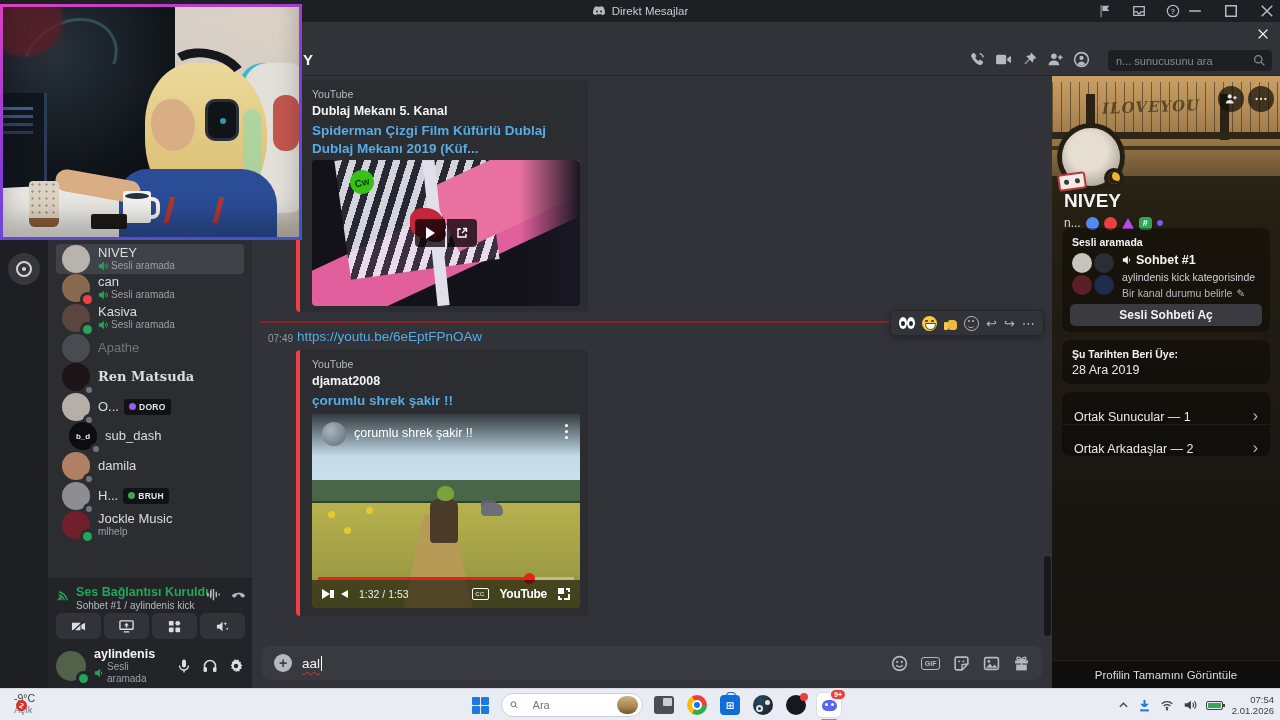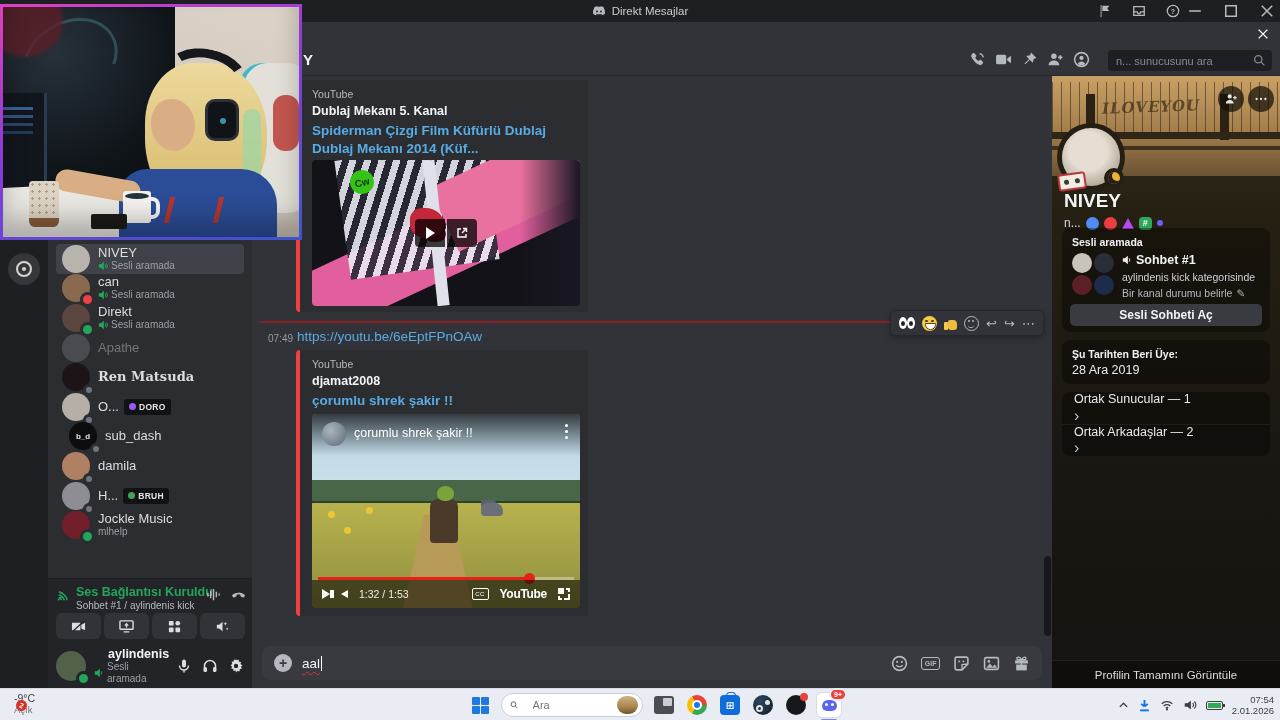--- a/index.html
+++ b/index.html
@@ -54,21 +54,21 @@
   .vp-sub { color:#b5bac1; font-size:10px; margin-top:1px; }
   .vp-sig { position:absolute; left:8px; top:9px; color:#23a55a; }
   .vp-right { position:absolute; right:6px; top:8px; display:flex; gap:10px; color:#b5bac1; }
   .vp-btns { position:absolute; left:8px; top:34px; display:flex; gap:3px; }
   .vp-btn { width:45px; height:26px; background:#313338; border-radius:6px; display:flex; align-items:center; justify-content:center; color:#dbdee1; }
 
   
   #user-bar { position:absolute; left:0; top:598px; width:204px; height:44px; background:#232428; display:flex; align-items:center; padding:0 8px; gap:8px; }
   .ub-av { width:30px; height:30px; border-radius:50%; background:#53604a; position:relative; flex:none; }
   .ub-texts { display:flex; flex-direction:column; min-width:0; }
-  .ub-name { font-size:12.5px; font-weight:bold; color:#f2f3f5; line-height:14px;margin-left:14px; }
+  .ub-name { font-size:12.5px; font-weight:bold; color:#f2f3f5; line-height:14px; }
   .ub-icons { margin-left:auto; display:flex; gap:10px; color:#dbdee1; }
 
   
   #chat-header { left:252px; top:46px; width:1028px; height:30px; background:#313338; border-bottom:1px solid #26272b; z-index:5; }
   .ch-title { position:absolute; left:51px; top:5px; color:#f2f3f5; font-weight:bold; font-size:15px; }
   .ch-icons { position:absolute; right:190px; top:5px; display:flex; gap:9px; color:#b5bac1; }
   .ch-search { position:absolute; right:8px; top:4px; width:164px; height:21px; background:#1e1f22; border:none; border-radius:4px; color:#dbdee1; font-size:11px; padding:0 24px 0 8px; }
   .ch-search::placeholder { color:#87898c; }
   .ch-mag { position:absolute; right:14px; top:8px; color:#87898c; }
 
@@ -181,21 +181,21 @@
   .pc-grid { position:absolute; left:10px; top:25px; width:42px; display:flex; flex-wrap:wrap; gap:2px; }
   .pc-grid span { width:20px; height:20px; border-radius:50%; }
   .pc-ch { position:absolute; left:60px; top:25px; color:#f2f3f5; font-size:12.5px; font-weight:bold; display:flex; align-items:center; gap:4px; }
   .pc-cat { position:absolute; left:60px; top:43px; color:#cfd3d8; font-size:10.5px; }
   .pc-hint { position:absolute; left:60px; top:59px; color:#b5bac1; font-size:10.5px; display:flex; gap:4px; align-items:center; }
   .pc-join { position:absolute; left:8px; top:76px; width:192px; height:22px; background:#3a3b41; border-radius:5px; color:#f2f3f5; font-size:12px; font-weight:bold; display:flex; align-items:center; justify-content:center; }
   #pcard-member { top:264px; height:44px; }
   .pm-label { position:absolute; left:10px; top:8px; color:#f2f3f5; font-size:10.5px; font-weight:bold; }
   .pm-value { position:absolute; left:10px; top:23px; color:#e8eaed; font-size:12.5px; }
   #pcard-mutual { top:316px; height:64px; }
-  .mut-row { height:32px; display:flex; align-items:flex-start; justify-content:space-between; padding:0 12px; color:#e8eaed; font-size:12.5px;flex-direction:column; }
+  .mut-row { height:32px; display:flex; align-items:flex-end; justify-content:space-between; padding:0 12px; color:#e8eaed; font-size:12.5px; }
   .mut-row + .mut-row { border-top:1px solid rgba(255,255,255,.06); }
   .chev { color:#b5bac1; font-size:16px; line-height:1; }
   #p-footer { position:absolute; left:0; bottom:0; width:228px; height:28px; border-top:1px solid rgba(255,255,255,.08); background:rgba(0,0,0,.25); color:#dbdee1; font-size:11.5px; text-align:center; line-height:28px; }
 
   
   #taskbar { left:0; top:688px; width:1280px; height:32px; background:#e9edf3; border-top:1px solid #d5dae2; }
   #tb-weather { position:absolute; left:8px; top:3px; display:flex; gap:6px; align-items:center; }
   .w-moon { width:17px; height:17px; border-radius:50%; background:#f5a83c; box-shadow:inset -4px 3px 0 0 #e9edf3; position:relative; transform:rotate(-25deg); }
   .w-badge { position:absolute; left:8px; top:-4px; width:11px; height:11px; background:#d93025; border-radius:50%; color:#fff; font-size:7.5px; font-weight:bold; text-align:center; line-height:11px; transform:rotate(25deg); }
   .w-temp { font-size:10.5px; color:#3c4043; line-height:12px; }
@@ -350,21 +350,21 @@
           </div>
         </div>
 
         <div class="dm-row">
           <div class="dm-av" style="background: rgb(90, 70, 62);">
             <span></span>
             <i class="dm-dot st-online"></i>
           </div>
           <div class="dm-texts">
             <span class="dm-name">
-              <span>Direkt</span>
+              <span>Kasiva</span>
 
             </span>
             <span class="dm-sub">
               <svg class="voice-ico" viewBox="0 0 12 12" width="10" height="10">
                 <path fill="currentColor" d="M1 4h2.5L7 1v10L3.5 8H1z"></path>
                 <path fill="none" stroke="currentColor" stroke-width="1.1" d="M8.5 4a3 3 0 0 1 0 4M10 2.7a5 5 0 0 1 0 6.6"></path>
               </svg>
               <span>Sesli aramada</span>
             </span>
           </div>
@@ -588,21 +588,21 @@
         <circle cx="6.5" cy="6.5" r="4.5" fill="none" stroke="currentColor" stroke-width="1.6"></circle>
         <path stroke="currentColor" stroke-width="1.6" d="M10 10l4 4"></path>
       </svg>
   </div>
 
   <div id="messages" class="abs">
 
     <div class="embed" style="left:44px;top:4px;width:292px;height:232px;">
       <span class="e-provider" style="top:8px">YouTube</span>
       <span class="e-author" style="top:24px">Dublaj Mekanı 5. Kanal</span>
-      <span class="e-title" style="top:42px">Spiderman Çizgi Film Küfürlü Dublaj   Dublaj Mekanı 2014 (Küf...</span>
+      <span class="e-title" style="top:42px">Spiderman Çizgi Film Küfürlü Dublaj   Dublaj Mekanı 2019 (Küf...</span>
       <div id="thumb1">
         <div class="th-pink1"></div>
         <div class="th-blinds"></div>
         <div class="th-pink2"></div>
         <div class="th-strip"></div>
         <div class="th-spidey"></div>
         <div class="th-dark"></div>
         <div class="th-badge">Cw</div>
         <div class="play-wrap">
           <div class="play-btn">

